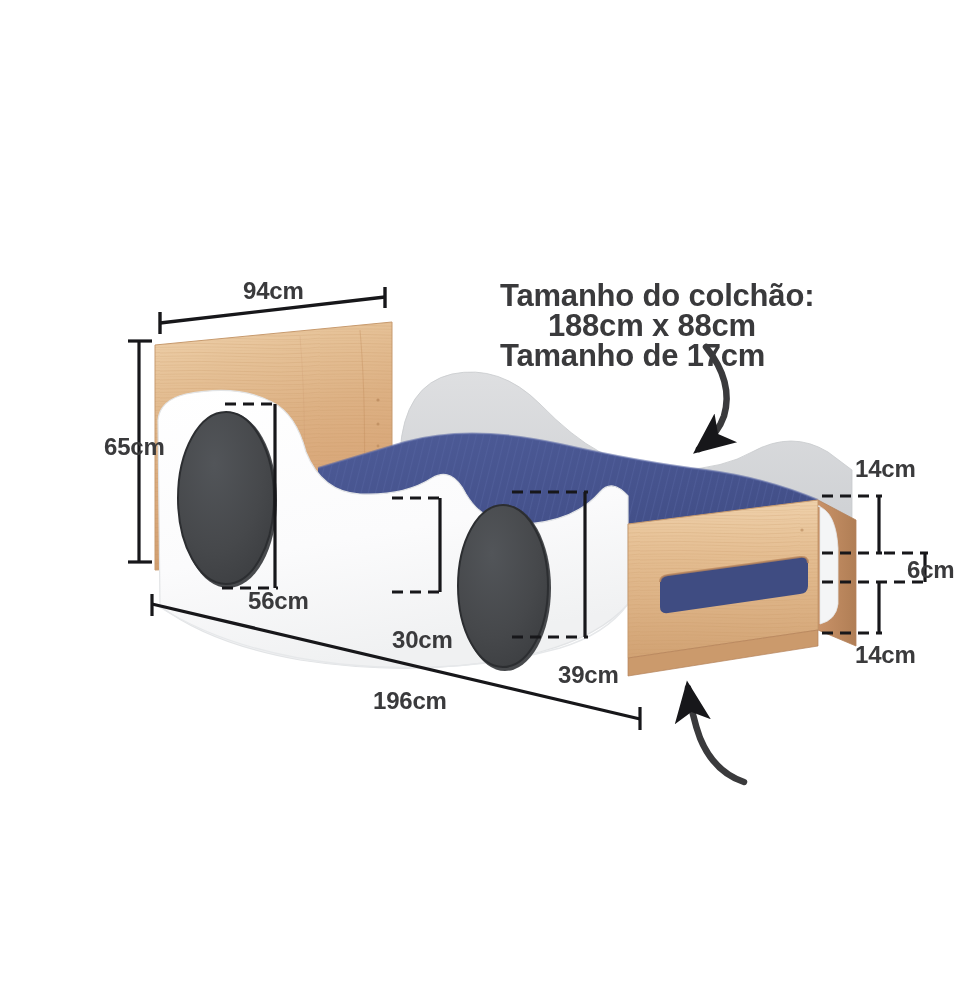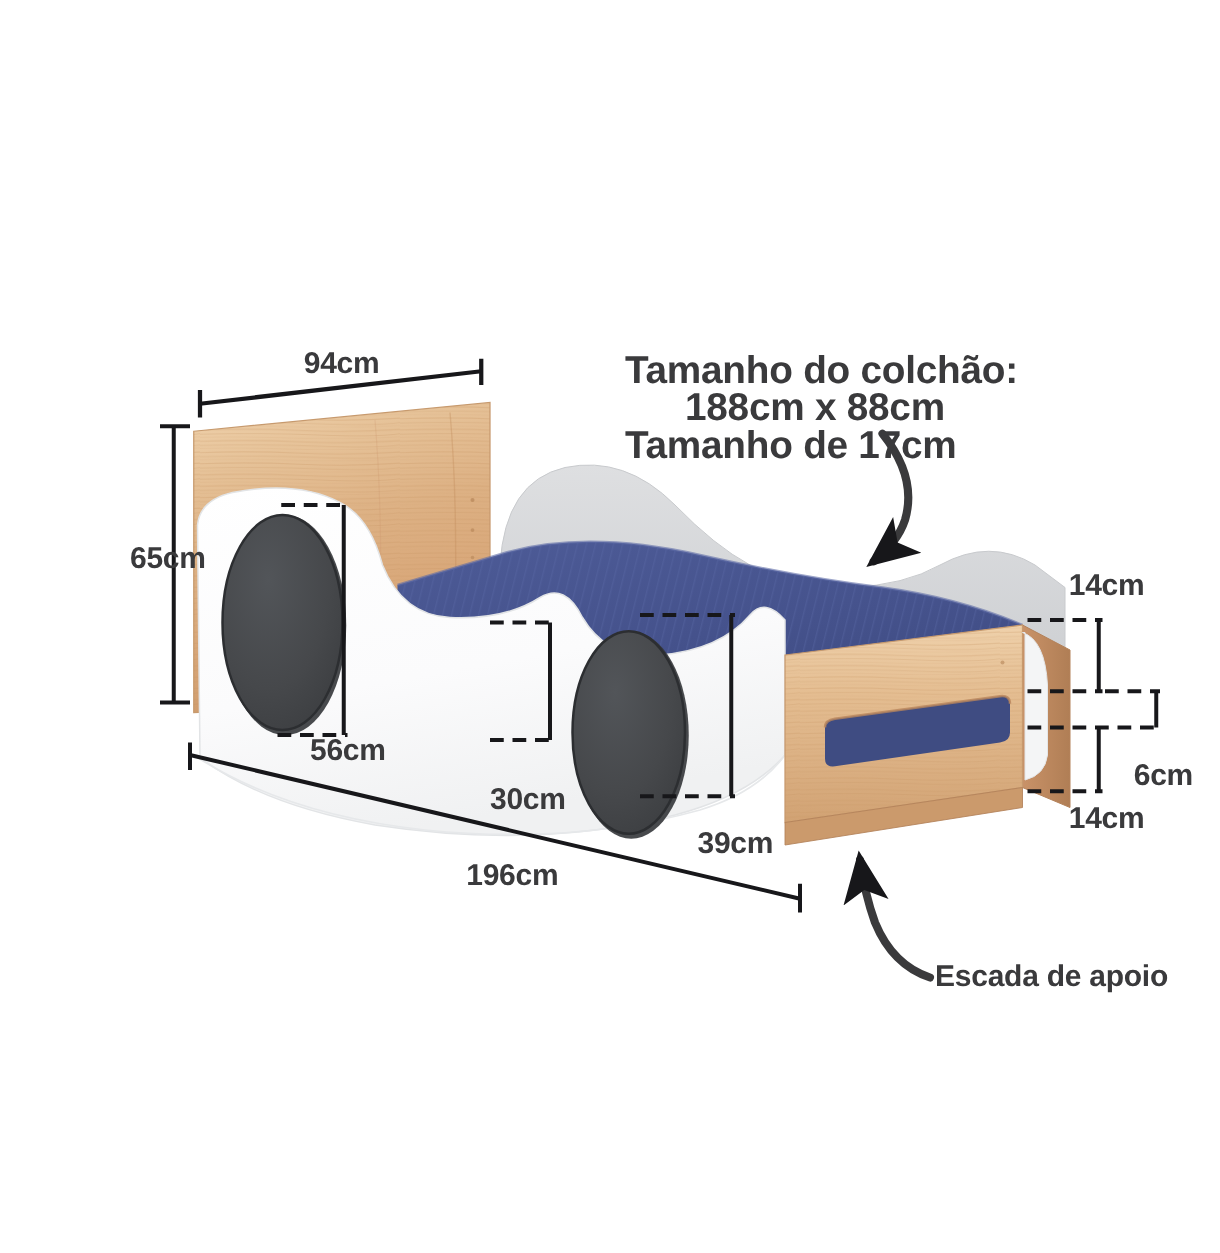--- a/index.html
+++ b/index.html
@@ -285,27 +285,26 @@
   <div class="lbl dim" style="left:248px; top:587px;">56cm</div>
 
   <div class="lbl dim" style="left:392px; top:602px;margin-top:24px;">30cm</div>
 
   <div class="lbl dim" style="left:558px; top:661px;">39cm</div>
 
   <div class="lbl dim" style="left:350px; top:687px;margin-left:23px;">196cm</div>
 
   <div class="lbl dim" style="left:855px; top:455px;">14cm</div>
 
-  <div class="lbl dim" style="left:907px; top:607px;">6cm</div>
+  <div class="lbl dim" style="left:907px; top:556px;">6cm</div>
 
   <div class="lbl dim" style="left:855px; top:641px;">14cm</div>
 
   <div style="position:absolute; left:500px; top:281px;">
     <div class="lbl note" style="position:relative; left:0; top:0;">Tamanho do colchão:</div>
     <div class="lbl note" style="position:relative; left:0; top:0;margin-left:48px;">188cm x 88cm</div>
     <div class="lbl note" style="position:relative; left:0; top:0;">Tamanho de 17cm</div>
   </div>
 
   <div style="position:absolute; left:748px; top:766px;">
-    <div class="lbl note-2" style="position:relative; left:0; top:0;">Escada de apoio</div>
   </div>
 
 </div>
 
 </body></html>

